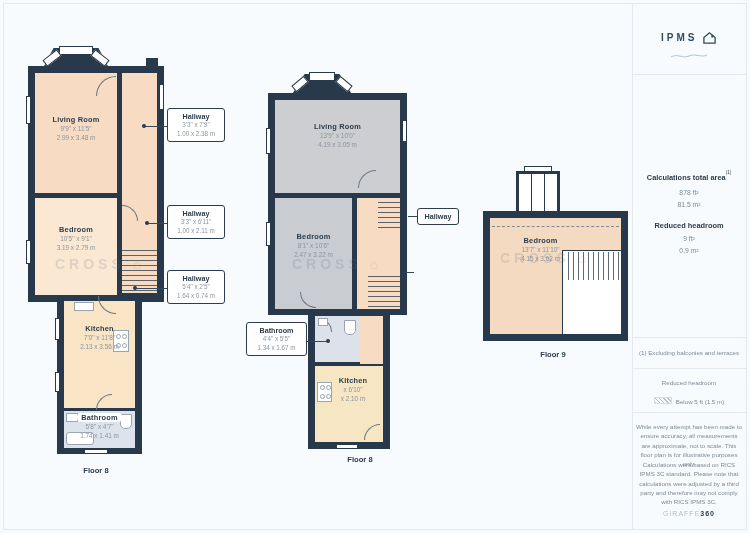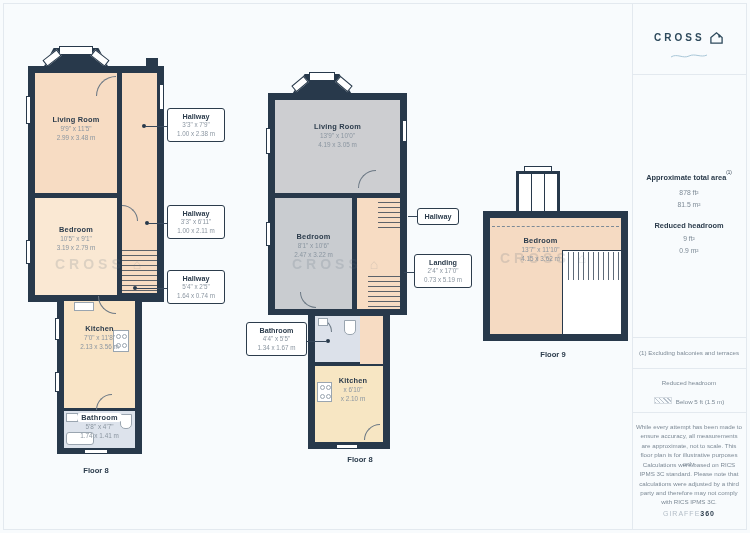--- a/index.html
+++ b/index.html
@@ -183,25 +183,20 @@
     <div class="d">x 6'10"</div>
     <div class="d">x 2.10 m</div>
   </div>
 
   <div class="leader" style="left:408px;top:216px;width:9px;"></div>
   <div class="callout" style="left:417px;top:208px;width:42px;">
     <div class="t">Hallway</div>
   </div>
   <div class="dot" style="left:401px;top:270px;"></div>
   <div class="leader" style="left:404px;top:272px;width:10px;"></div>
-  <div class="callout" style="left:414px;top:254px;width:58px;">
-    <div class="t">Landing</div>
-    <div class="d">2'4" x 17'0"</div>
-    <div class="d">0.73 x 5.19 m</div>
-  </div>
   <div class="dot" style="left:326px;top:339px;"></div>
   <div class="leader" style="left:307px;top:341px;width:19px;"></div>
   <div class="callout" style="left:246px;top:322px;width:61px;">
     <div class="t">Bathroom</div>
     <div class="d">4'4" x 5'5"</div>
     <div class="d">1.34 x 1.67 m</div>
   </div>
   <div class="wm" style="left:292px;top:256px;">CROSS ⌂</div>
   <div class="floorlbl" style="left:330px;top:455px;width:60px;">Floor 8</div>
 
@@ -223,34 +218,34 @@
   <div class="wm" style="left:500px;top:250px;">CROSS ⌂</div>
   <div class="floorlbl" style="left:523px;top:350px;width:60px;">Floor 9</div>
 
   <div class="panel"></div>
   <div class="hdiv" style="top:74px;"></div>
   <div class="hdiv" style="top:337px;"></div>
   <div class="hdiv" style="top:368px;"></div>
   <div class="hdiv" style="top:412px;"></div>
 
   <div class="ptext" style="top:28px;">
-    <span class="logoTxt">CROSS</span>
+    <span class="logoTxt">IPMS</span>
     <svg width="15" height="14" viewBox="0 0 16 15" style="vertical-align:middle;">
       <path d="M2 7 L8 2 L14 7 L14 13 L2 13 Z" fill="none" stroke="#2e4a5c" stroke-width="1.4"></path>
       <rect x="10" y="4" width="2" height="3" fill="#2e4a5c"></rect>
     </svg>
     <div>
       <svg width="40" height="8" viewBox="0 0 40 8">
           <path d="M2 5 C8 1,14 7,20 4 C26 1,32 6,38 3" fill="none" stroke="#a9c7d8" stroke-width="1"></path>
         </svg>
     </div>
   </div>
 
   <div class="ptext" style="top:166px;">
-    <span class="statT">Approximate total area</span><sup style="font-size:4.5px;color:#2c3c4c;">(1)</sup>
+    <span class="statT">Calculations total area</span><sup style="font-size:4.5px;color:#2c3c4c;">(1)</sup>
     <div class="statV">878 ft²</div>
     <div class="statV">81.5 m²</div>
     <div class="statT" style="margin-top:13px;">Reduced headroom</div>
     <div class="statV">9 ft²</div>
     <div class="statV">0.9 m²</div>
   </div>
 
   <div class="ptext small" style="top:348px;">(1) Excluding balconies and terraces</div>
 
   <div class="ptext" style="top:378px;">

